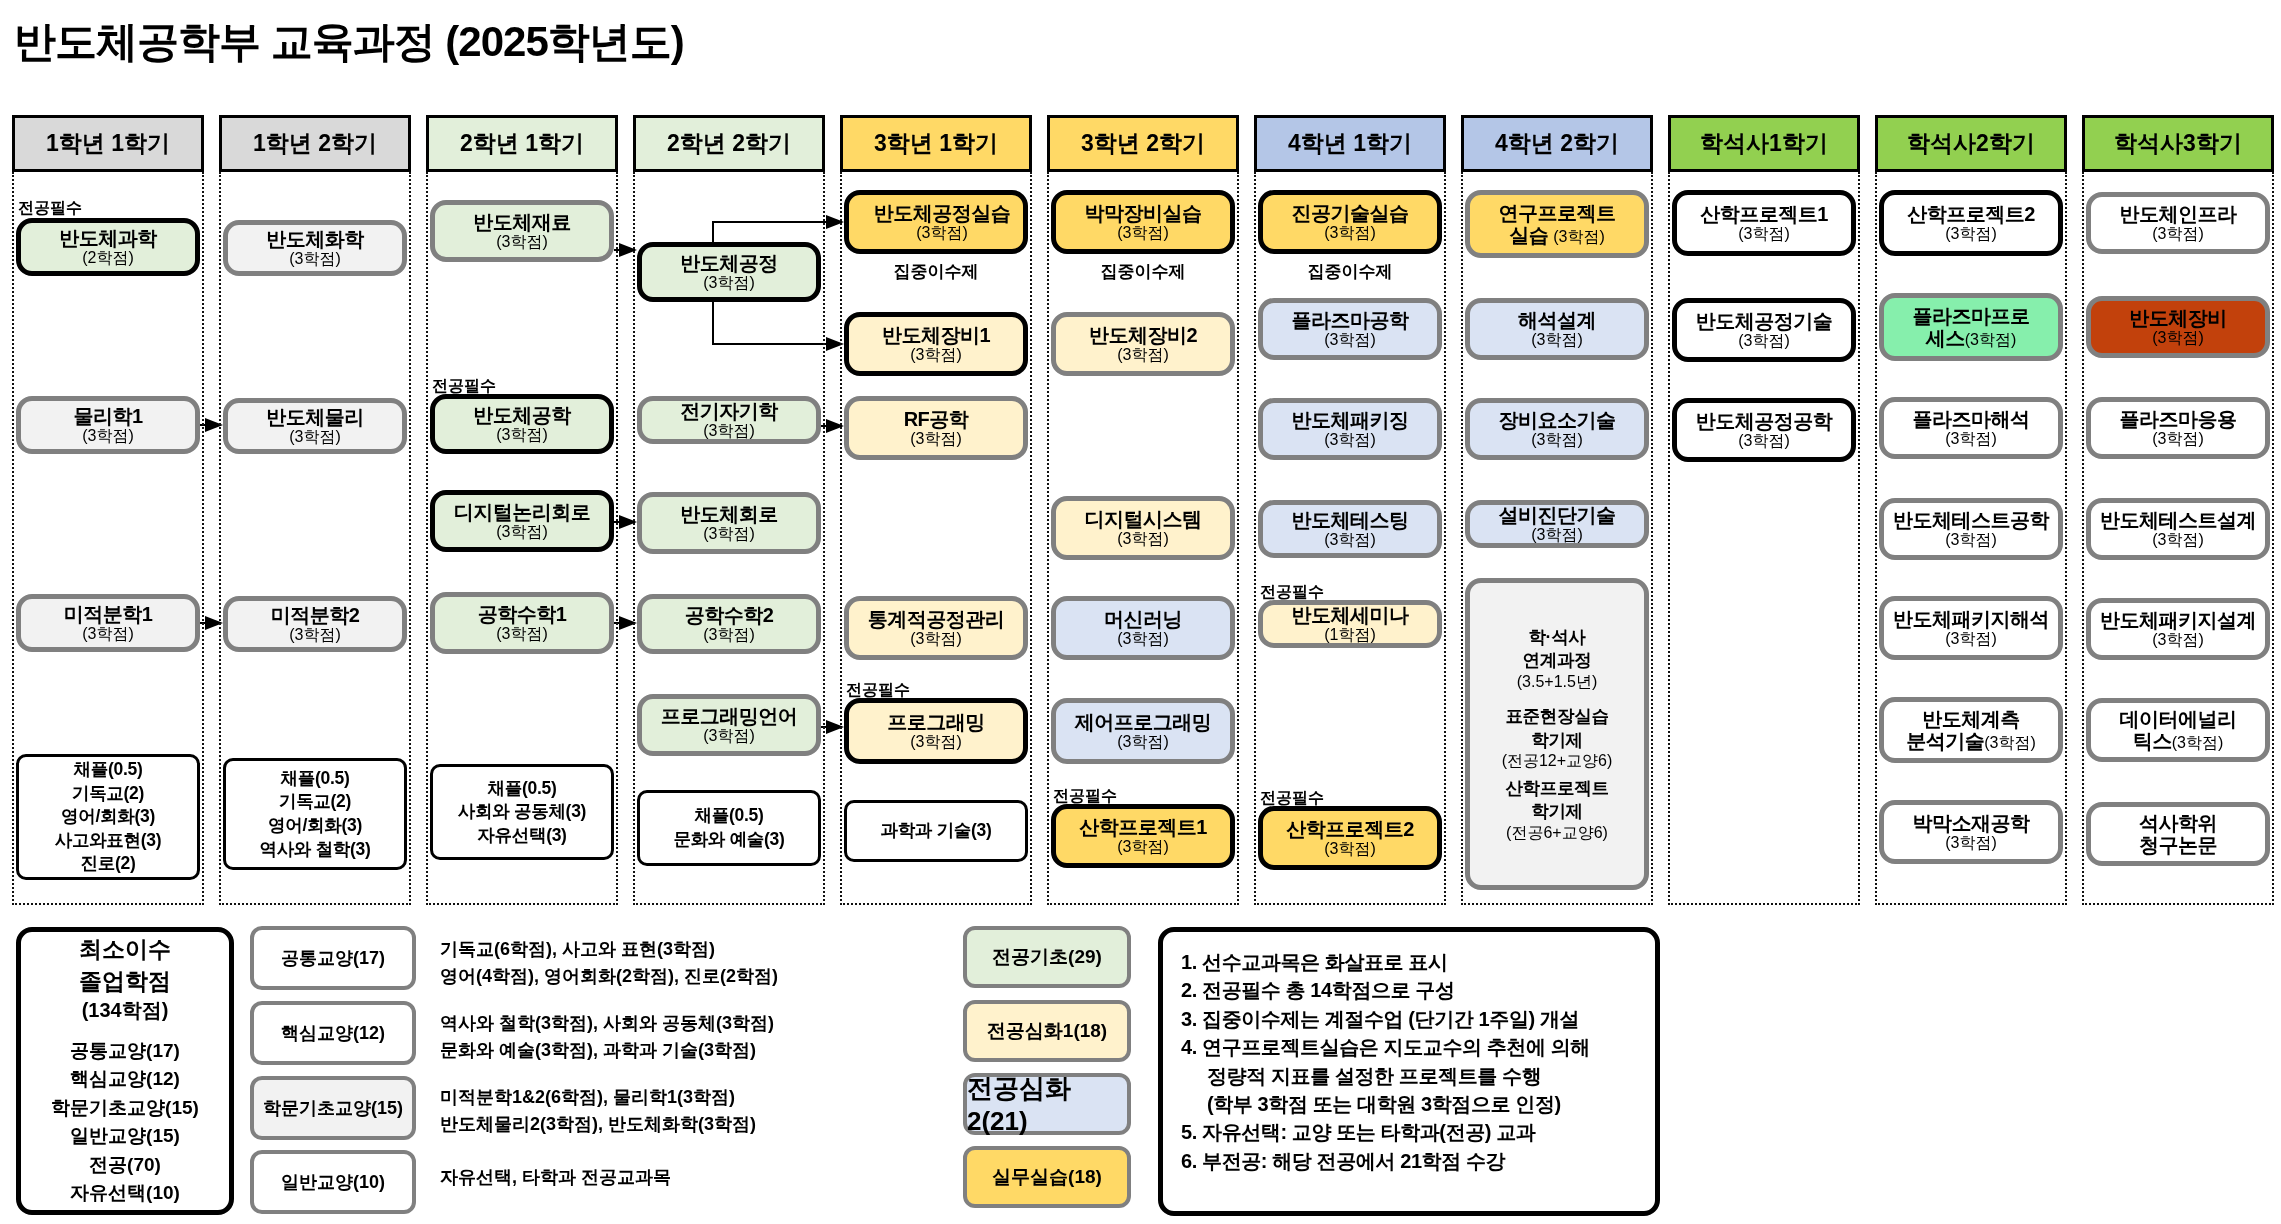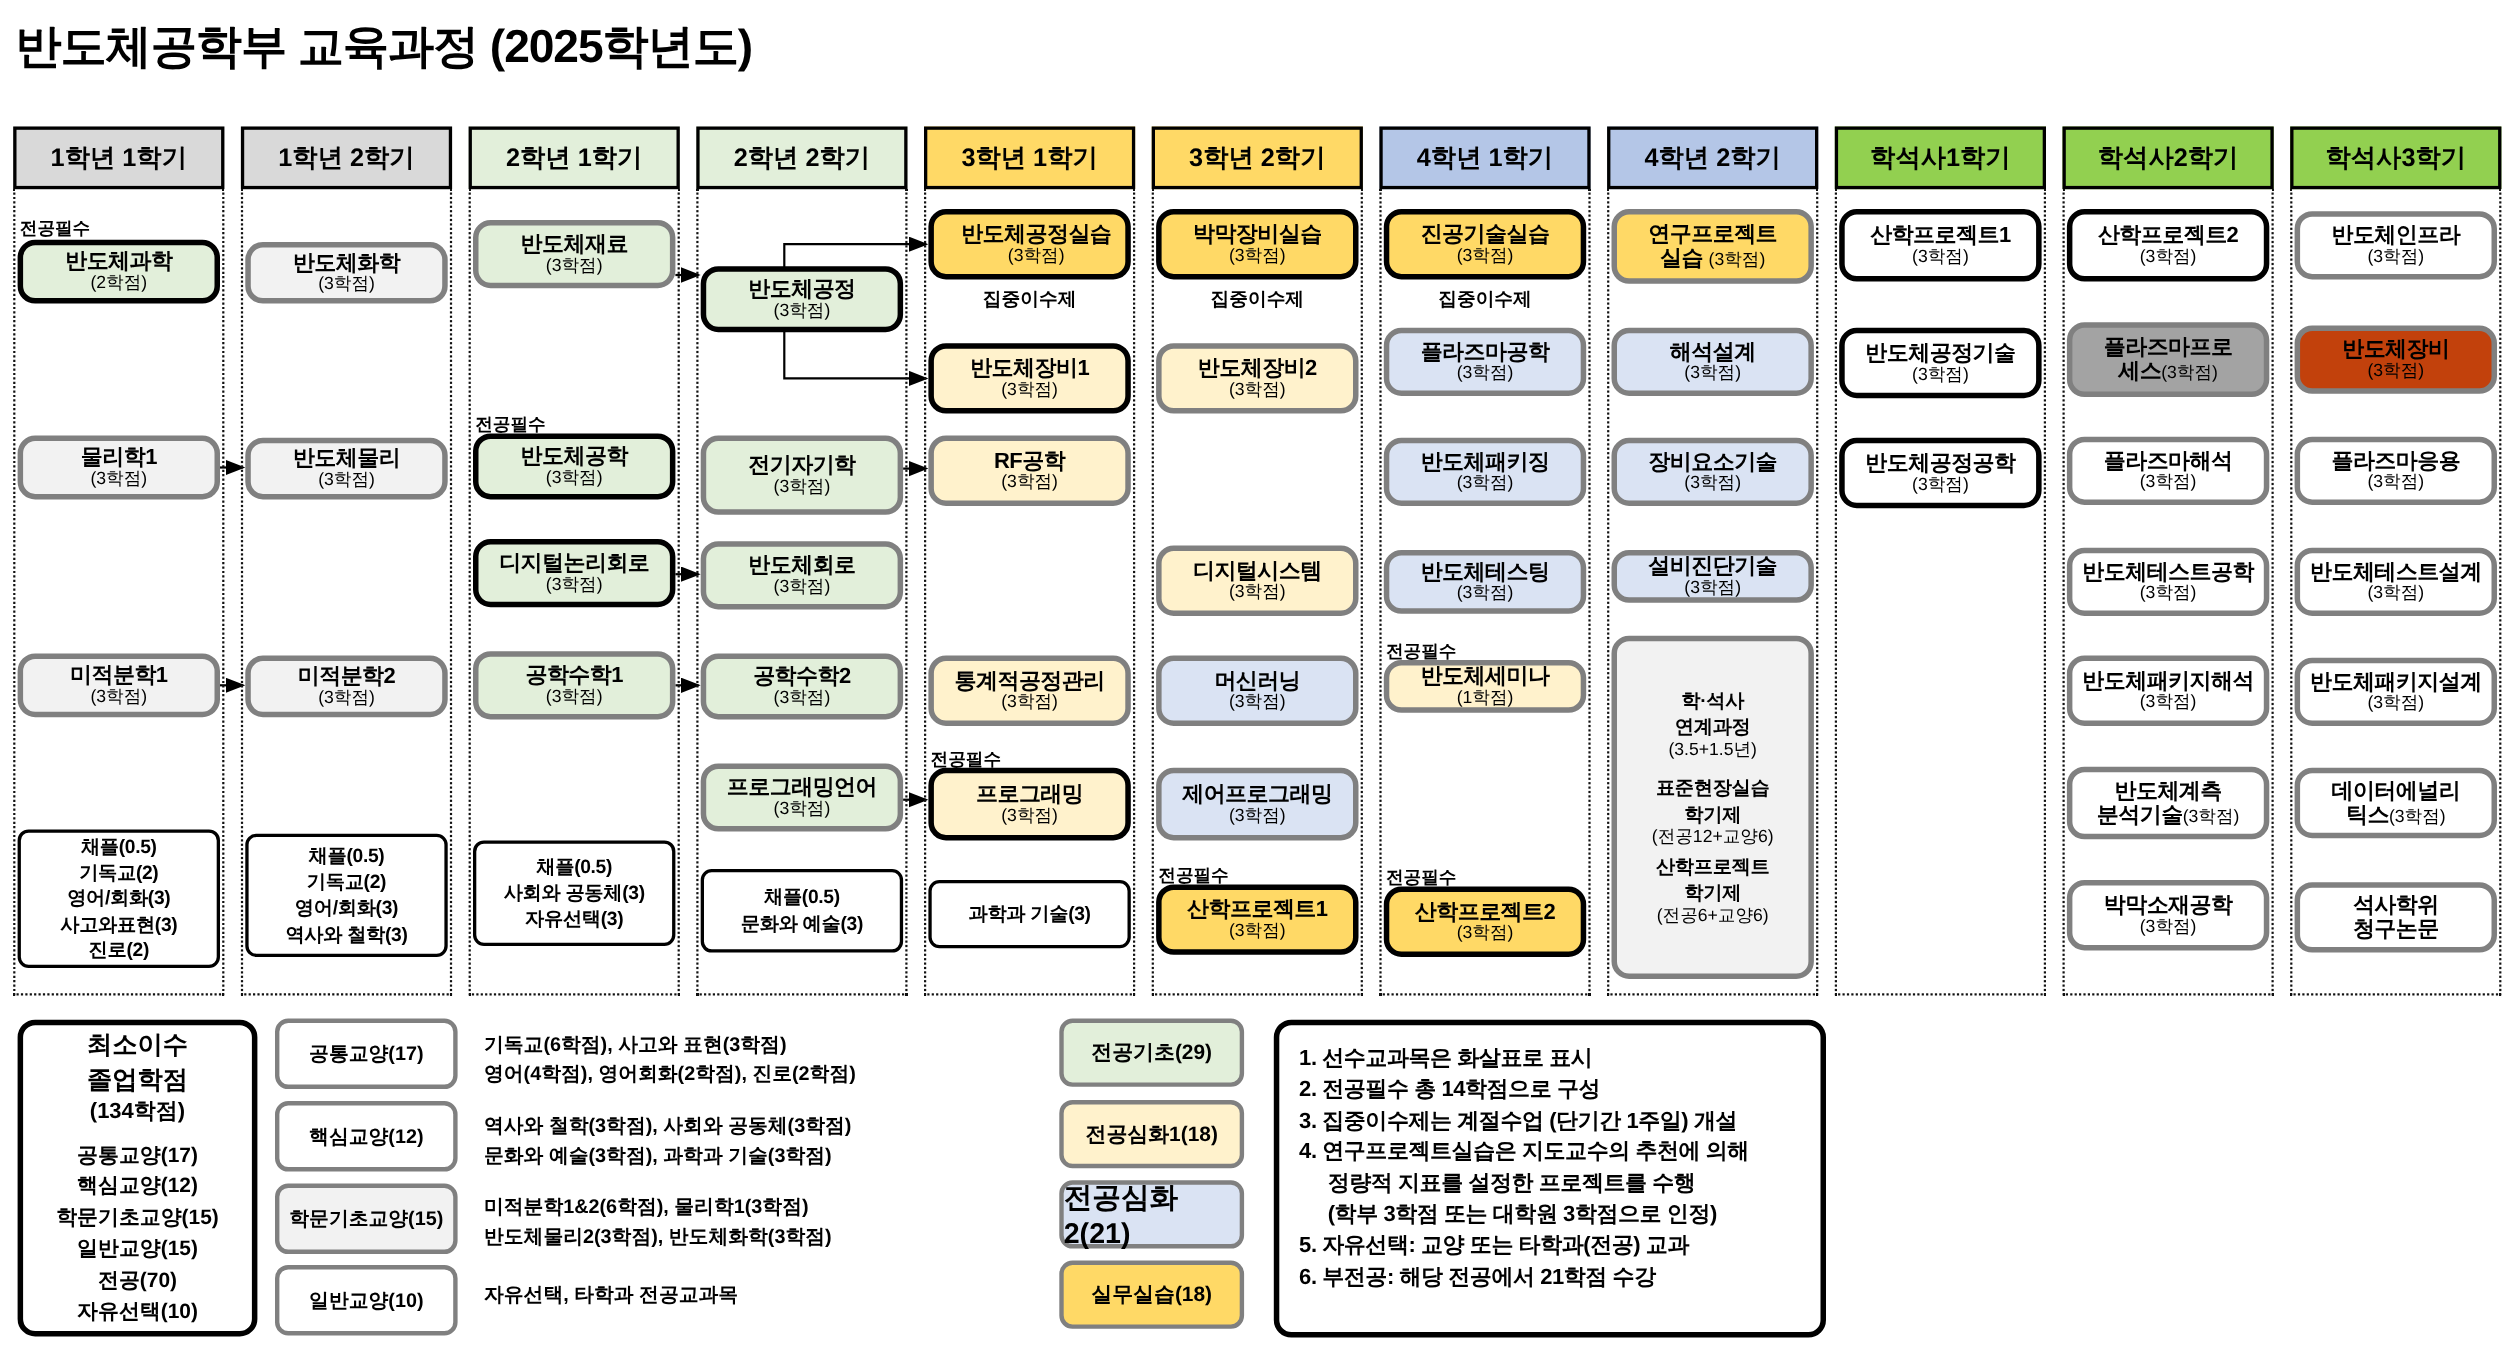--- a/index.html
+++ b/index.html
@@ -171,21 +171,21 @@
         <div class="m">자유선택(3)</div>
       </div>
     </div>
     <div class="col" style="left: 633px;">
       <div class="hdr" style="background: rgb(226, 239, 218);">2학년 2학기</div>
       <div class="cbody"></div>
       <div class="box black" style="top: 127px; height: 60px; background: rgb(226, 239, 218);">
         <div class="b">반도체공정</div>
         <div class="s">(3학점)</div>
       </div>
-      <div class="box gray" style="top: 281px; height: 72px; background: rgb(226, 239, 218);">
+      <div class="box gray" style="top: 281px; height: 48px; background: rgb(226, 239, 218);">
         <div class="b">전기자기학</div>
         <div class="s">(3학점)</div>
       </div>
       <div class="box gray" style="top: 377px; height: 62px; background: rgb(226, 239, 218);">
         <div class="b">반도체회로</div>
         <div class="s">(3학점)</div>
       </div>
       <div class="box gray" style="top: 479px; height: 60px; background: rgb(226, 239, 218);">
         <div class="b">공학수학2</div>
         <div class="s">(3학점)</div>
@@ -338,21 +338,21 @@
         <div class="s">(3학점)</div>
       </div>
     </div>
     <div class="col" style="left: 1875px;">
       <div class="hdr" style="background: rgb(146, 208, 80);">학석사2학기</div>
       <div class="cbody"></div>
       <div class="box black" style="top: 75px; height: 66px; background: rgb(255, 255, 255);">
         <div class="b">산학프로젝트2</div>
         <div class="s">(3학점)</div>
       </div>
-      <div class="box gray" style="top: 178px; height: 68px; background: #a3a3a3;">
+      <div class="box gray" style="top: 178px; height: 68px; background: #86efac;">
         <div class="ln"><span class="b">플라즈마프로</span></div>
         <div class="ln"><span class="b">세스</span><span class="s">(3학점)</span></div>
       </div>
       <div class="box gray" style="top: 282px; height: 62px; background: rgb(255, 255, 255);">
         <div class="b">플라즈마해석</div>
         <div class="s">(3학점)</div>
       </div>
       <div class="box gray" style="top: 383px; height: 62px; background: rgb(255, 255, 255);">
         <div class="b">반도체테스트공학</div>
         <div class="s">(3학점)</div>

